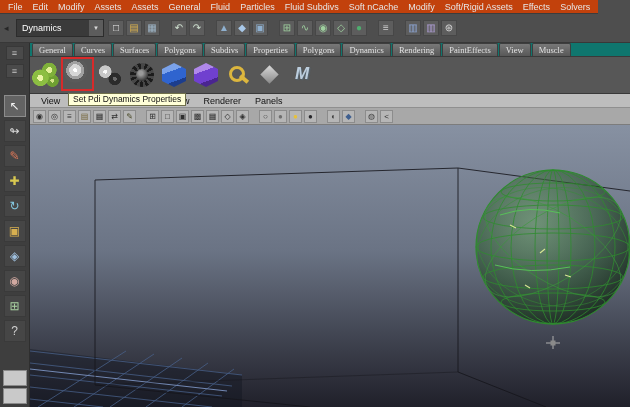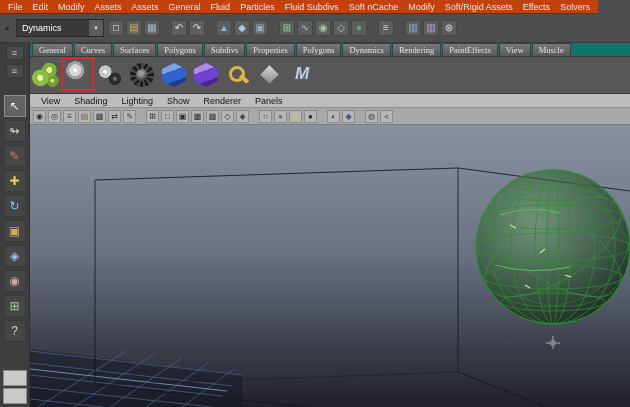--- a/index.html
+++ b/index.html
@@ -312,13 +312,14 @@
         </g>
 
         <g>
           <path d="M523,211 v13 M516,218 h14" stroke="#b0b0b0" stroke-width="1"></path>
           <rect x="520.5" y="215.5" width="5" height="5" fill="#8a8a8a"></rect>
         </g>
       </svg>
     </div>
   </div>
 
+  <div class="tooltip">Set Pdi Dynamics Properties</div>
 </div>
 
 </body></html>

